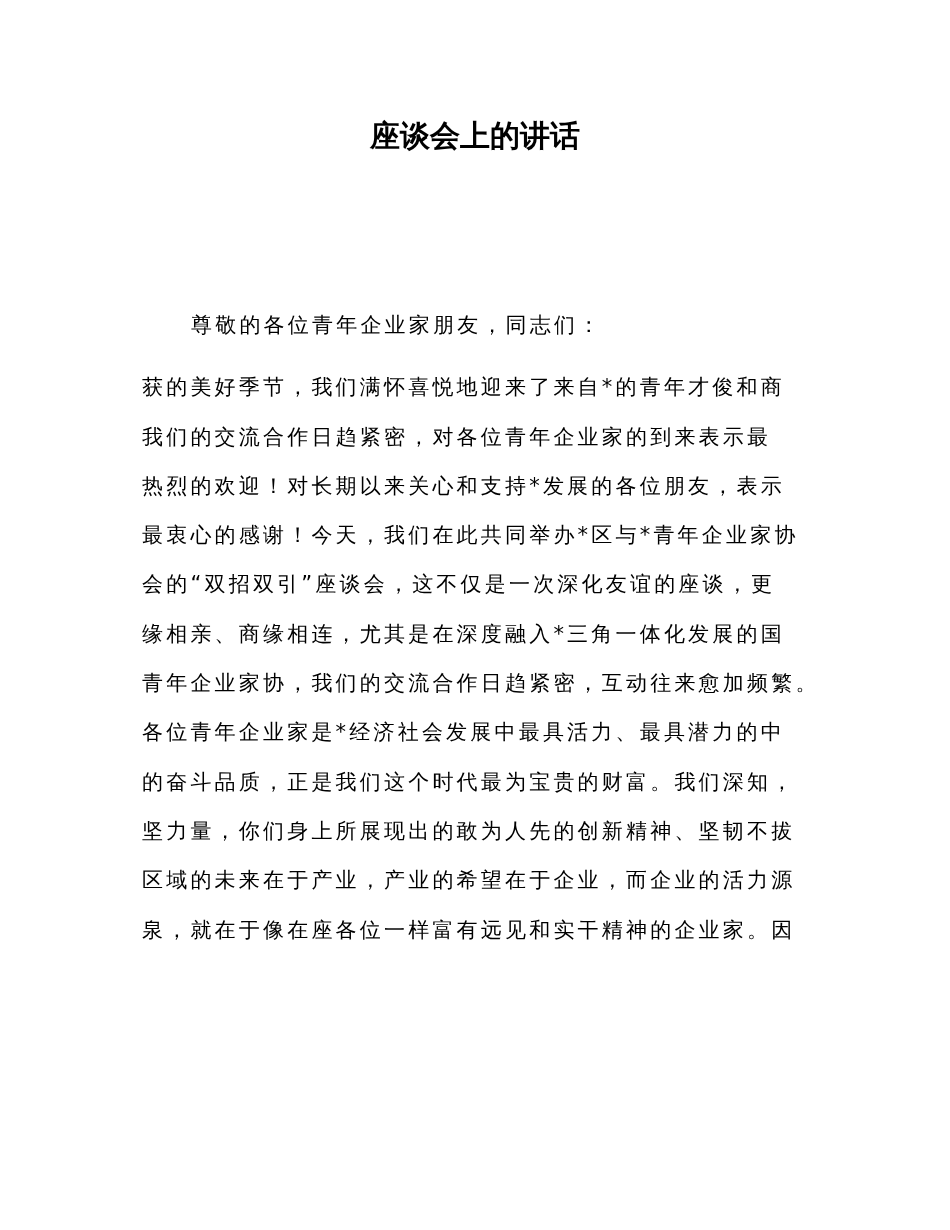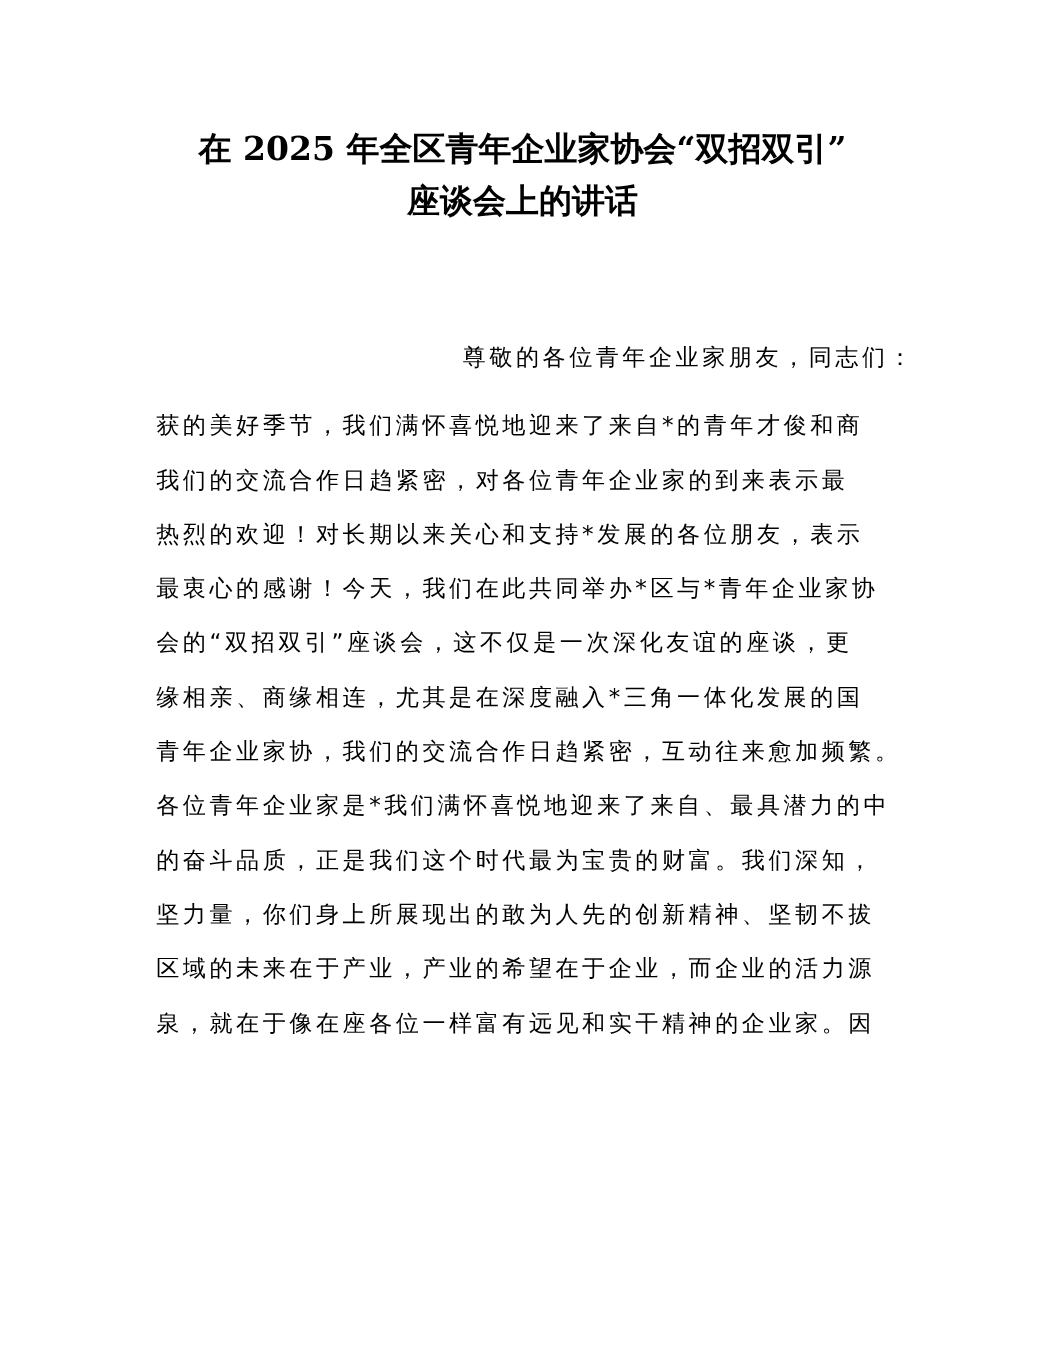--- a/index.html
+++ b/index.html
@@ -51,45 +51,43 @@
       display: block;
       height: 49.3px;
       line-height: 38px;
       white-space: nowrap;
     }
     .line.indent {
       padding-left: 49px;
     }
     .line.gap {
       margin-bottom: 13px;
-      text-align: right;
     }
   </style>
 </head>
 <body>
 
 <div class="page">
 
   <div class="title">
-    <span class="tline">在 2025 年全区青年企业家协会“双招双引”</span>
     <span class="tline">座谈会上的讲话</span>
   </div>
 
   <div class="body">
     <span class="line indent gap">尊敬的各位青年企业家朋友，同志们：</span>
 
     <div>
       <span class="line">获的美好季节，我们满怀喜悦地迎来了来自*的青年才俊和商</span>
       <span class="line">我们的交流合作日趋紧密，对各位青年企业家的到来表示最</span>
       <span class="line">热烈的欢迎！对长期以来关心和支持*发展的各位朋友，表示</span>
       <span class="line">最衷心的感谢！今天，我们在此共同举办*区与*青年企业家协</span>
       <span class="line">会的“双招双引”座谈会，这不仅是一次深化友谊的座谈，更</span>
       <span class="line">缘相亲、商缘相连，尤其是在深度融入*三角一体化发展的国</span>
       <span class="line">青年企业家协，我们的交流合作日趋紧密，互动往来愈加频繁。</span>
-      <span class="line">各位青年企业家是*我们满怀喜悦地迎来了来自、最具潜力的中</span>
+      <span class="line">各位青年企业家是*经济社会发展中最具活力、最具潜力的中</span>
       <span class="line">的奋斗品质，正是我们这个时代最为宝贵的财富。我们深知，</span>
       <span class="line">坚力量，你们身上所展现出的敢为人先的创新精神、坚韧不拔</span>
       <span class="line">区域的未来在于产业，产业的希望在于企业，而企业的活力源</span>
       <span class="line">泉，就在于像在座各位一样富有远见和实干精神的企业家。因</span>
     </div>
   </div>
 
 </div>
 
 </body></html>

